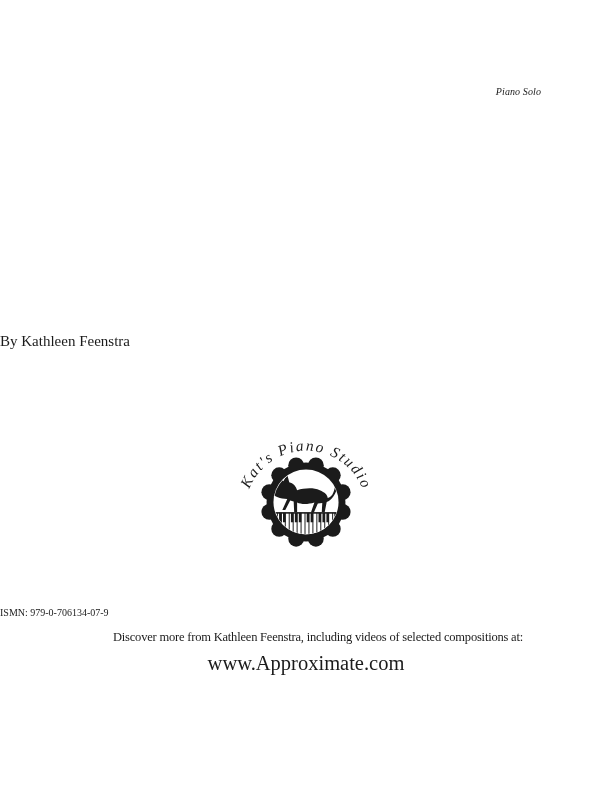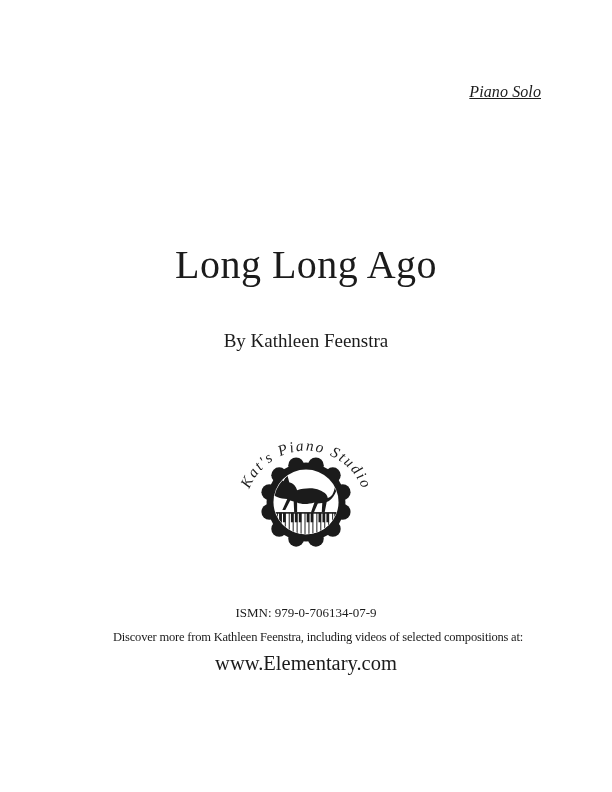--- a/index.html
+++ b/index.html
@@ -11,61 +11,59 @@
     overflow: hidden;
     font-family: "Liberation Serif", serif;
     color: #1b1b1b;
   }
   .meta-block {
     position: absolute;
     top: 80px;
     right: 71px;
     text-align: right;
     font-style: italic;
-    font-size: 16px;
+    font-size: 10px;
     line-height: 23.5px;
     letter-spacing: 0.1px;
-    text-decoration: underline;
   }
   .title {
     position: absolute;
     top: 243px;
     left: 0;
     width: 100%;
     margin: 0;
     text-align: center;
     font-size: 40px;
     font-weight: normal;
     line-height: 44px;
     letter-spacing: 0.5px;
   }
   .byline {
     position: absolute;
     top: 330px;
     left: 0;
     width: 100%;
-    text-align: center;
-    font-size: 19px;
+    text-align: left;
+    font-size: 15px;
     line-height: 22px;
   }
   .logo-wrap {
     position: absolute;
     top: 434px;
     left: 50%;
     transform: translateX(-50%);
     width: 144px;
   }
   .logo-svg { display: block; width: 100%; height: auto; }
   .ismn-line {
     position: absolute;
     top: 606px;
     left: 0;
     width: 100%;
-    text-align: center;
-    font-size: 13px;
+    font-size: 10px;
     line-height: 14px;
   }
   .discover-line {
     position: absolute;
     top: 630px;
     left: 0;
     width: 100%;
     text-align: center;
     font-size: 12.5px;
     line-height: 14px;
@@ -84,21 +82,20 @@
 </style>
 </head>
 <body>
 
 <div class="page">
 
   <div class="meta-block">
     <div>Piano Solo</div>
   </div>
 
-  <h1 class="title">Long Long Ago</h1>
 
   <div class="byline">By Kathleen Feenstra</div>
 
   <div class="logo-wrap">
     <svg class="logo-svg" viewBox="12 16 146 118" xmlns="http://www.w3.org/2000/svg">
       <defs>
         <path id="textArc" d="M 26.7,73.8 A 62,62 0 0 1 143.3,73.8" fill="none"></path>
         <clipPath id="innerClip">
             <circle cx="85" cy="85" r="32.5"></circle>
           </clipPath>
@@ -163,15 +160,15 @@
       <text font-family="&quot;Liberation Serif&quot;, serif" font-size="15.5" font-style="italic" fill="#1b1b1b">
         <textPath href="#textArc" startOffset="2" textLength="147" lengthAdjust="spacing">Kat's Piano Studio</textPath>
       </text>
     </svg>
   </div>
 
   <div class="ismn-line">ISMN: 979-0-706134-07-9</div>
 
   <div class="discover-line">Discover more from Kathleen Feenstra, including videos of selected compositions at:</div>
 
-  <div class="website-line">www.Elementary.com</div>
+  <div class="website-line">www.Approximate.com</div>
 
 </div>
 
 </body></html>

